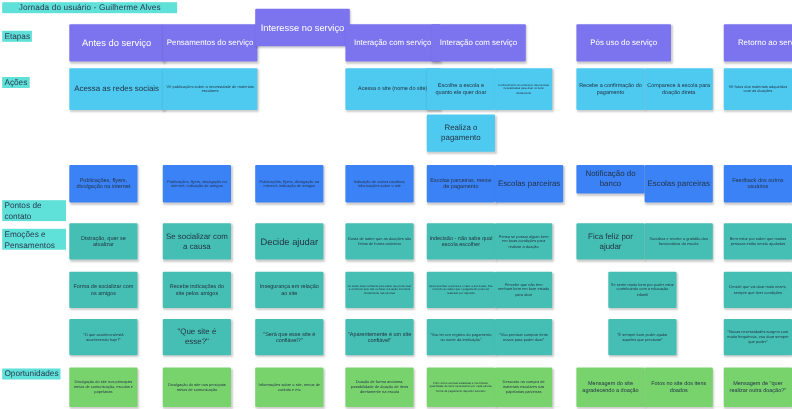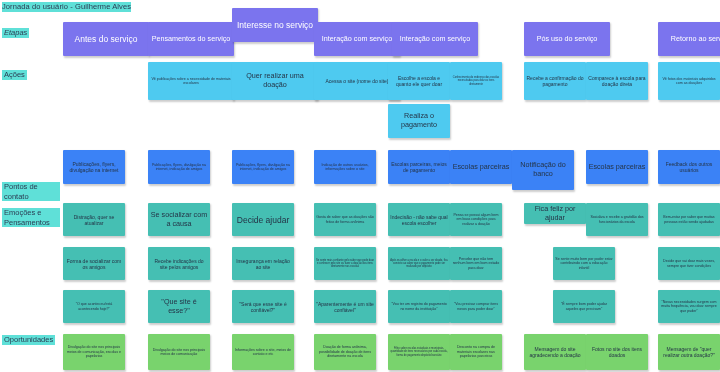--- a/index.html
+++ b/index.html
@@ -22,21 +22,21 @@
 
   
   .board-title {
     position: absolute;
     left: 2px;
     top: 2px;
     background: #5fe0d8;
     color: #2a3b52;
     font-size: 7.5px;
     line-height: 10px;
-    padding: 0 0;
+    padding: 0 15px;
     white-space: nowrap;
     letter-spacing: .1px;
   }
 
   
   .row-label {
     position: absolute;
     left: 2px;
     background: #5fe0d8;
     color: #2b3c53;
@@ -79,21 +79,21 @@
   .t-xs  { font-size: 3.6px; line-height: 4.4px; }
   .t-xxs { font-size: 2.6px; line-height: 3.2px; }
 </style>
 </head>
 <body>
 
 <div id="board">
 
   <div class="board-title">Jornada do usuário - Guilherme Alves</div>
 
-  <div class="row-label" style="top:28px;font-style:italic;">Etapas</div>
+  <div class="row-label" style="top:28px;">Etapas</div>
   <div class="row-label" style="top:70px;">Ações</div>
   <div class="row-label" style="top:154px;margin-top:28px;">Pontos de contato</div>
   <div class="row-label" style="top:208px;">Emoções e Pensamentos</div>
   <div class="row-label" style="top:335px;">Oportunidades</div>
 
   <div class="note stage t-lg" style="left:63px; top:22px;  width:86px; height:34px;">
       <span>Antes do serviço</span>
     </div>
   <div class="note stage t-md" style="left:148px;top:22px;  width:86px; height:34px;">
       <span>Pensamentos do serviço</span>
@@ -107,26 +107,26 @@
   <div class="note stage t-md" style="left:392px;top:22px;  width:86px; height:34px;">
       <span>Interação com serviço</span>
     </div>
   <div class="note stage t-md" style="left:524px;top:22px;  width:86px; height:34px;">
       <span>Pós uso do serviço</span>
     </div>
   <div class="note stage t-md" style="left:658px;top:22px;  width:86px; height:34px;">
       <span>Retorno ao serviço</span>
     </div>
 
+  <div class="note action t-md" style="left:63px; top:62px; width:86px; height:38px;">
+      <span>Acessa as redes sociais</span>
+    </div>
   <div class="note action t-xs" style="left:148px;top:62px; width:86px; height:38px;">
       <span>Vê publicações sobre a necessidade de materiais escolares</span>
     </div>
-  <div class="note action t-md" style="left:232px;top:62px; width:86px; height:38px;">
-      <span>Quer realizar uma doação</span>
-    </div>
   <div class="note action t-sm" style="left:314px;top:62px; width:86px; height:38px;">
       <span>Acessa o site (nome do site)</span>
     </div>
   <div class="note action t-sm" style="left:388px;top:62px; width:62px; height:38px;">
       <span>Escolhe a escola e quanto ele quer doar</span>
     </div>
   <div class="note action t-xxs" style="left:450px;top:62px; width:52px; height:38px;">
       <span>Conhecimento do endereço das escolas necessitadas para doar os itens diretamente</span>
     </div>
   <div class="note action t-md" style="left:388px;top:104px;width:62px; height:34px;">
@@ -153,21 +153,21 @@
     </div>
   <div class="note touch t-xs" style="left:314px;top:150px; width:62px; height:34px;">
       <span>Indicação de outros usuários, informações sobre o site</span>
     </div>
   <div class="note touch t-sm" style="left:388px;top:150px; width:62px; height:34px;">
       <span>Escolas parceiras, meios de pagamento</span>
     </div>
   <div class="note touch t-md" style="left:450px;top:150px; width:62px; height:34px;">
       <span>Escolas parceiras</span>
     </div>
-  <div class="note touch t-md" style="left:512px;top:150px; width:62px; height:40px;">
+  <div class="note touch t-md" style="left:524px;top:150px; width:62px; height:26px;">
       <span>Notificação do banco</span>
     </div>
   <div class="note touch t-md" style="left:586px;top:150px; width:62px; height:34px;">
       <span>Escolas parceiras</span>
     </div>
   <div class="note touch t-sm" style="left:658px;top:150px; width:62px; height:34px;">
       <span>Feedback dos outros usuários</span>
     </div>
 
   <div class="note emotion t-sm" style="left:63px; top:203px; width:62px; height:33px;">
@@ -181,21 +181,21 @@
     </div>
   <div class="note emotion t-xs" style="left:314px;top:203px; width:62px; height:33px;">
       <span>Gosta de saber que as doações são feitas de forma anônima</span>
     </div>
   <div class="note emotion t-sm" style="left:388px;top:203px; width:62px; height:33px;">
       <span>Indecisão - não sabe qual escola escolher</span>
     </div>
   <div class="note emotion t-xs" style="left:450px;top:203px; width:52px; height:33px;">
       <span>Pensa se possui algum bem em boas condições para realizar a doação</span>
     </div>
-  <div class="note emotion t-md" style="left:524px;top:203px; width:62px; height:21px;">
+  <div class="note emotion t-md" style="left:524px;top:203px; width:62px; height:33px;">
       <span>Fica feliz por ajudar</span>
     </div>
   <div class="note emotion t-xs" style="left:586px;top:203px; width:62px; height:33px;">
       <span>Socializa e recebe a gratidão dos funcionários da escola</span>
     </div>
   <div class="note emotion t-xs" style="left:658px;top:203px; width:62px; height:33px;">
       <span>Bem-estar por saber que muitas pessoas estão sendo ajudadas</span>
     </div>
 
   <div class="note emotion t-sm" style="left:63px; top:247px; width:62px; height:33px;">

